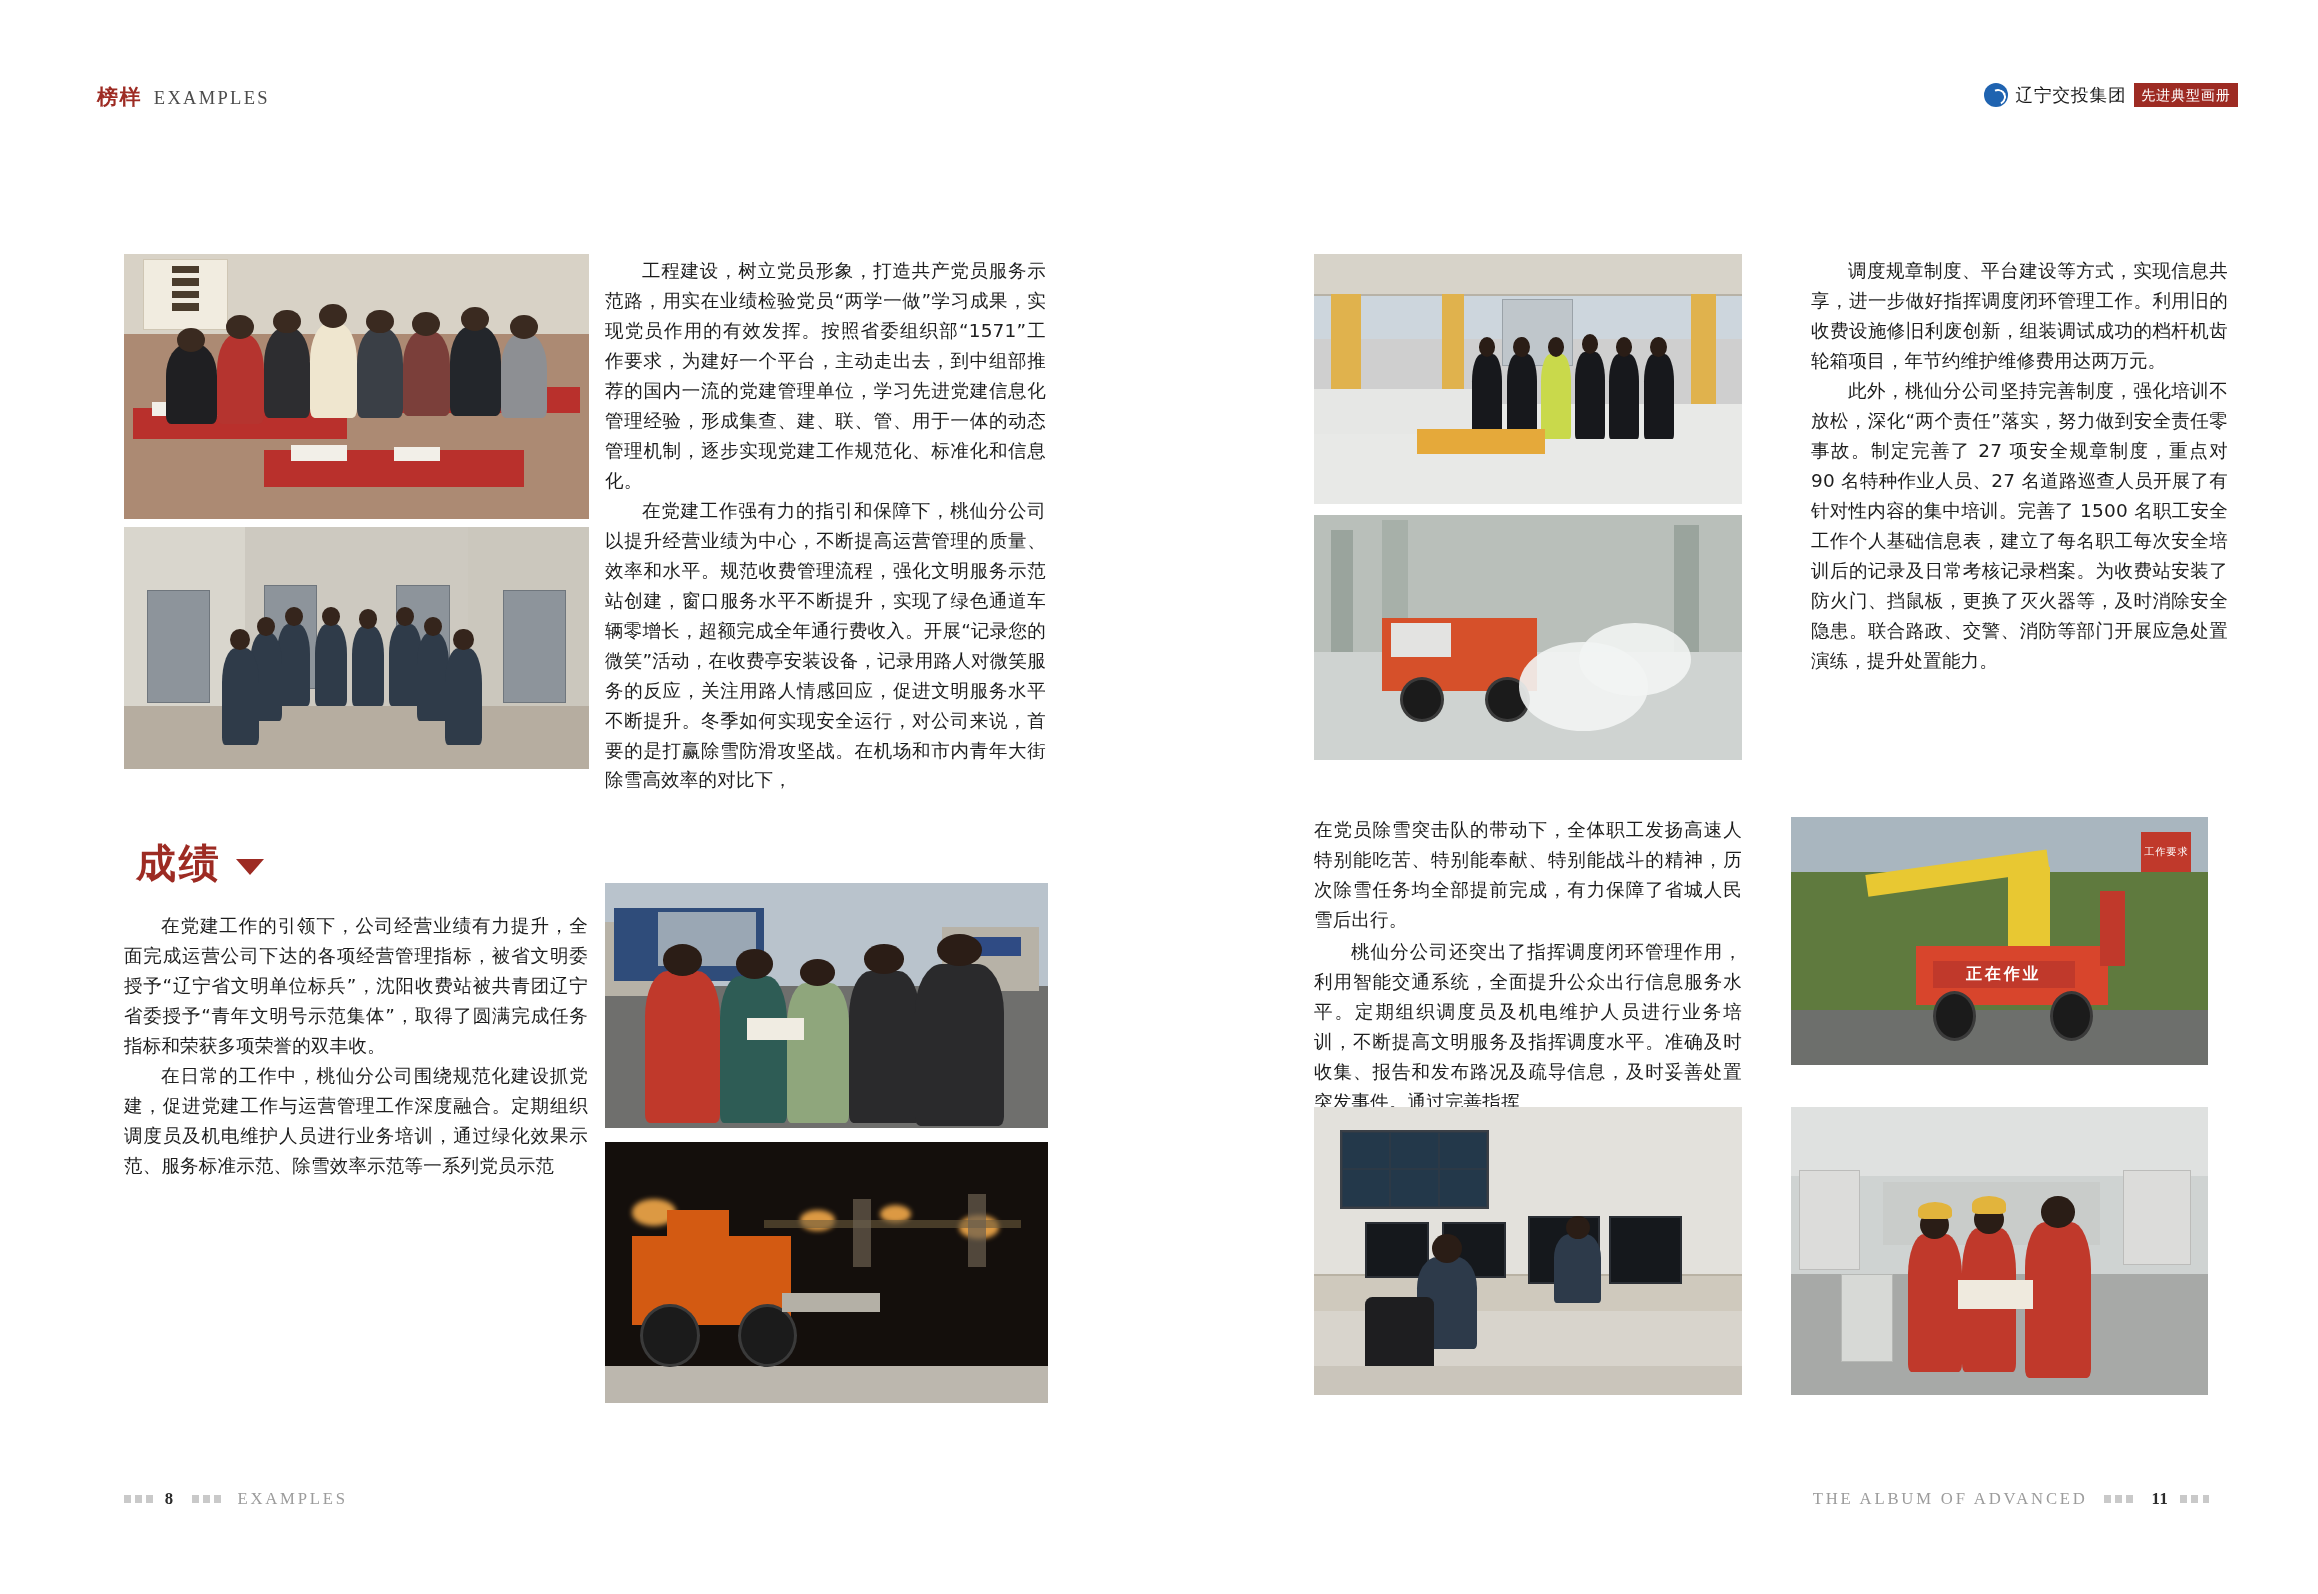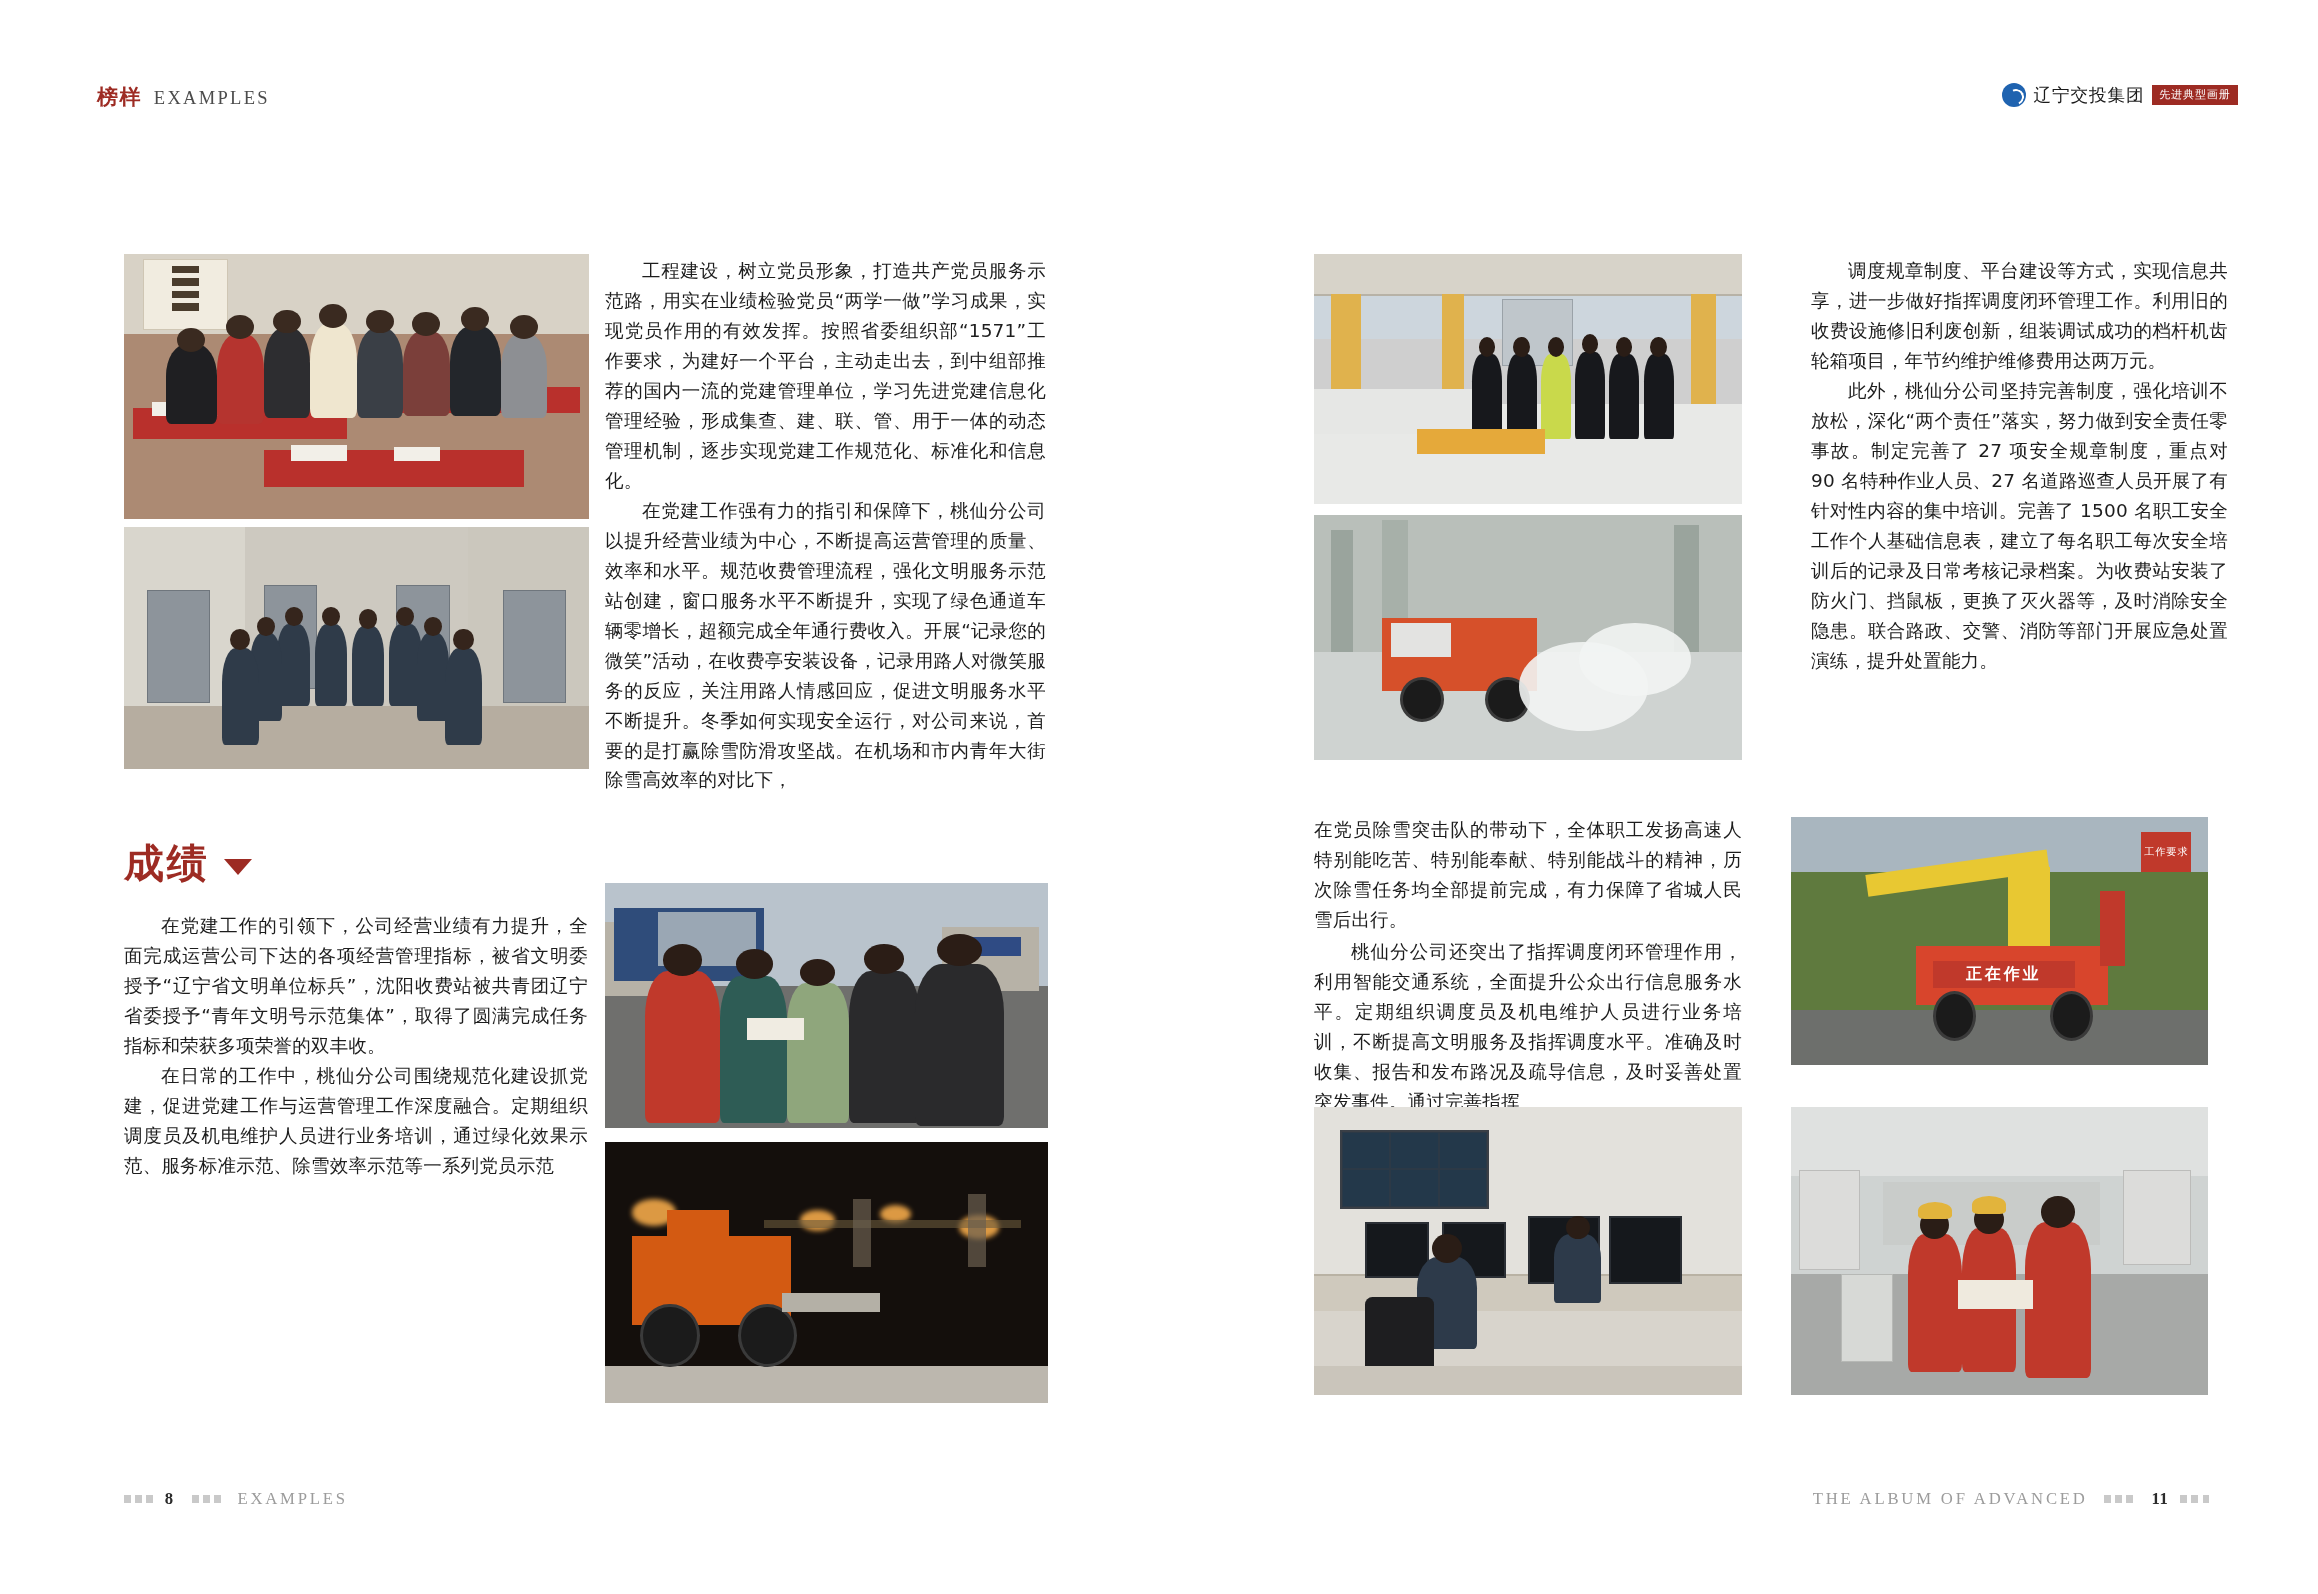--- a/index.html
+++ b/index.html
@@ -67,21 +67,21 @@
     transform: rotate(20deg);
   }
   .hdr-company {
     font-size: 17.6px;
     color: #1a1a1a;
     letter-spacing: 0.9px;
   }
   .hdr-badge {
     background: #9d2b23;
     color: #ffffff;
-    font-size: 11px;
+    font-size: 14px;
     letter-spacing: 0.9px;
     padding: 4.2px 7.4px 5.1px 7.4px;
     line-height: 1;
   }
 
   
   .col {
     position: absolute;
   }
 
@@ -110,20 +110,21 @@
     text-indent: 2em;
   }
   .para p.noindent { text-indent: 0; font-family: Liberation Mono, monospace; }
 
   
   .sec-title {
     position: absolute;
     display: flex;
     align-items: center;
     gap: 14px;
+    margin-left: 12px;
   }
   .sec-title .t {
     font-size: 40px;
     font-weight: bold;
     color: #9d2b23;
     letter-spacing: 2.8px;
     line-height: 1;
   }
   .tri-down {
     width: 0; height: 0;

